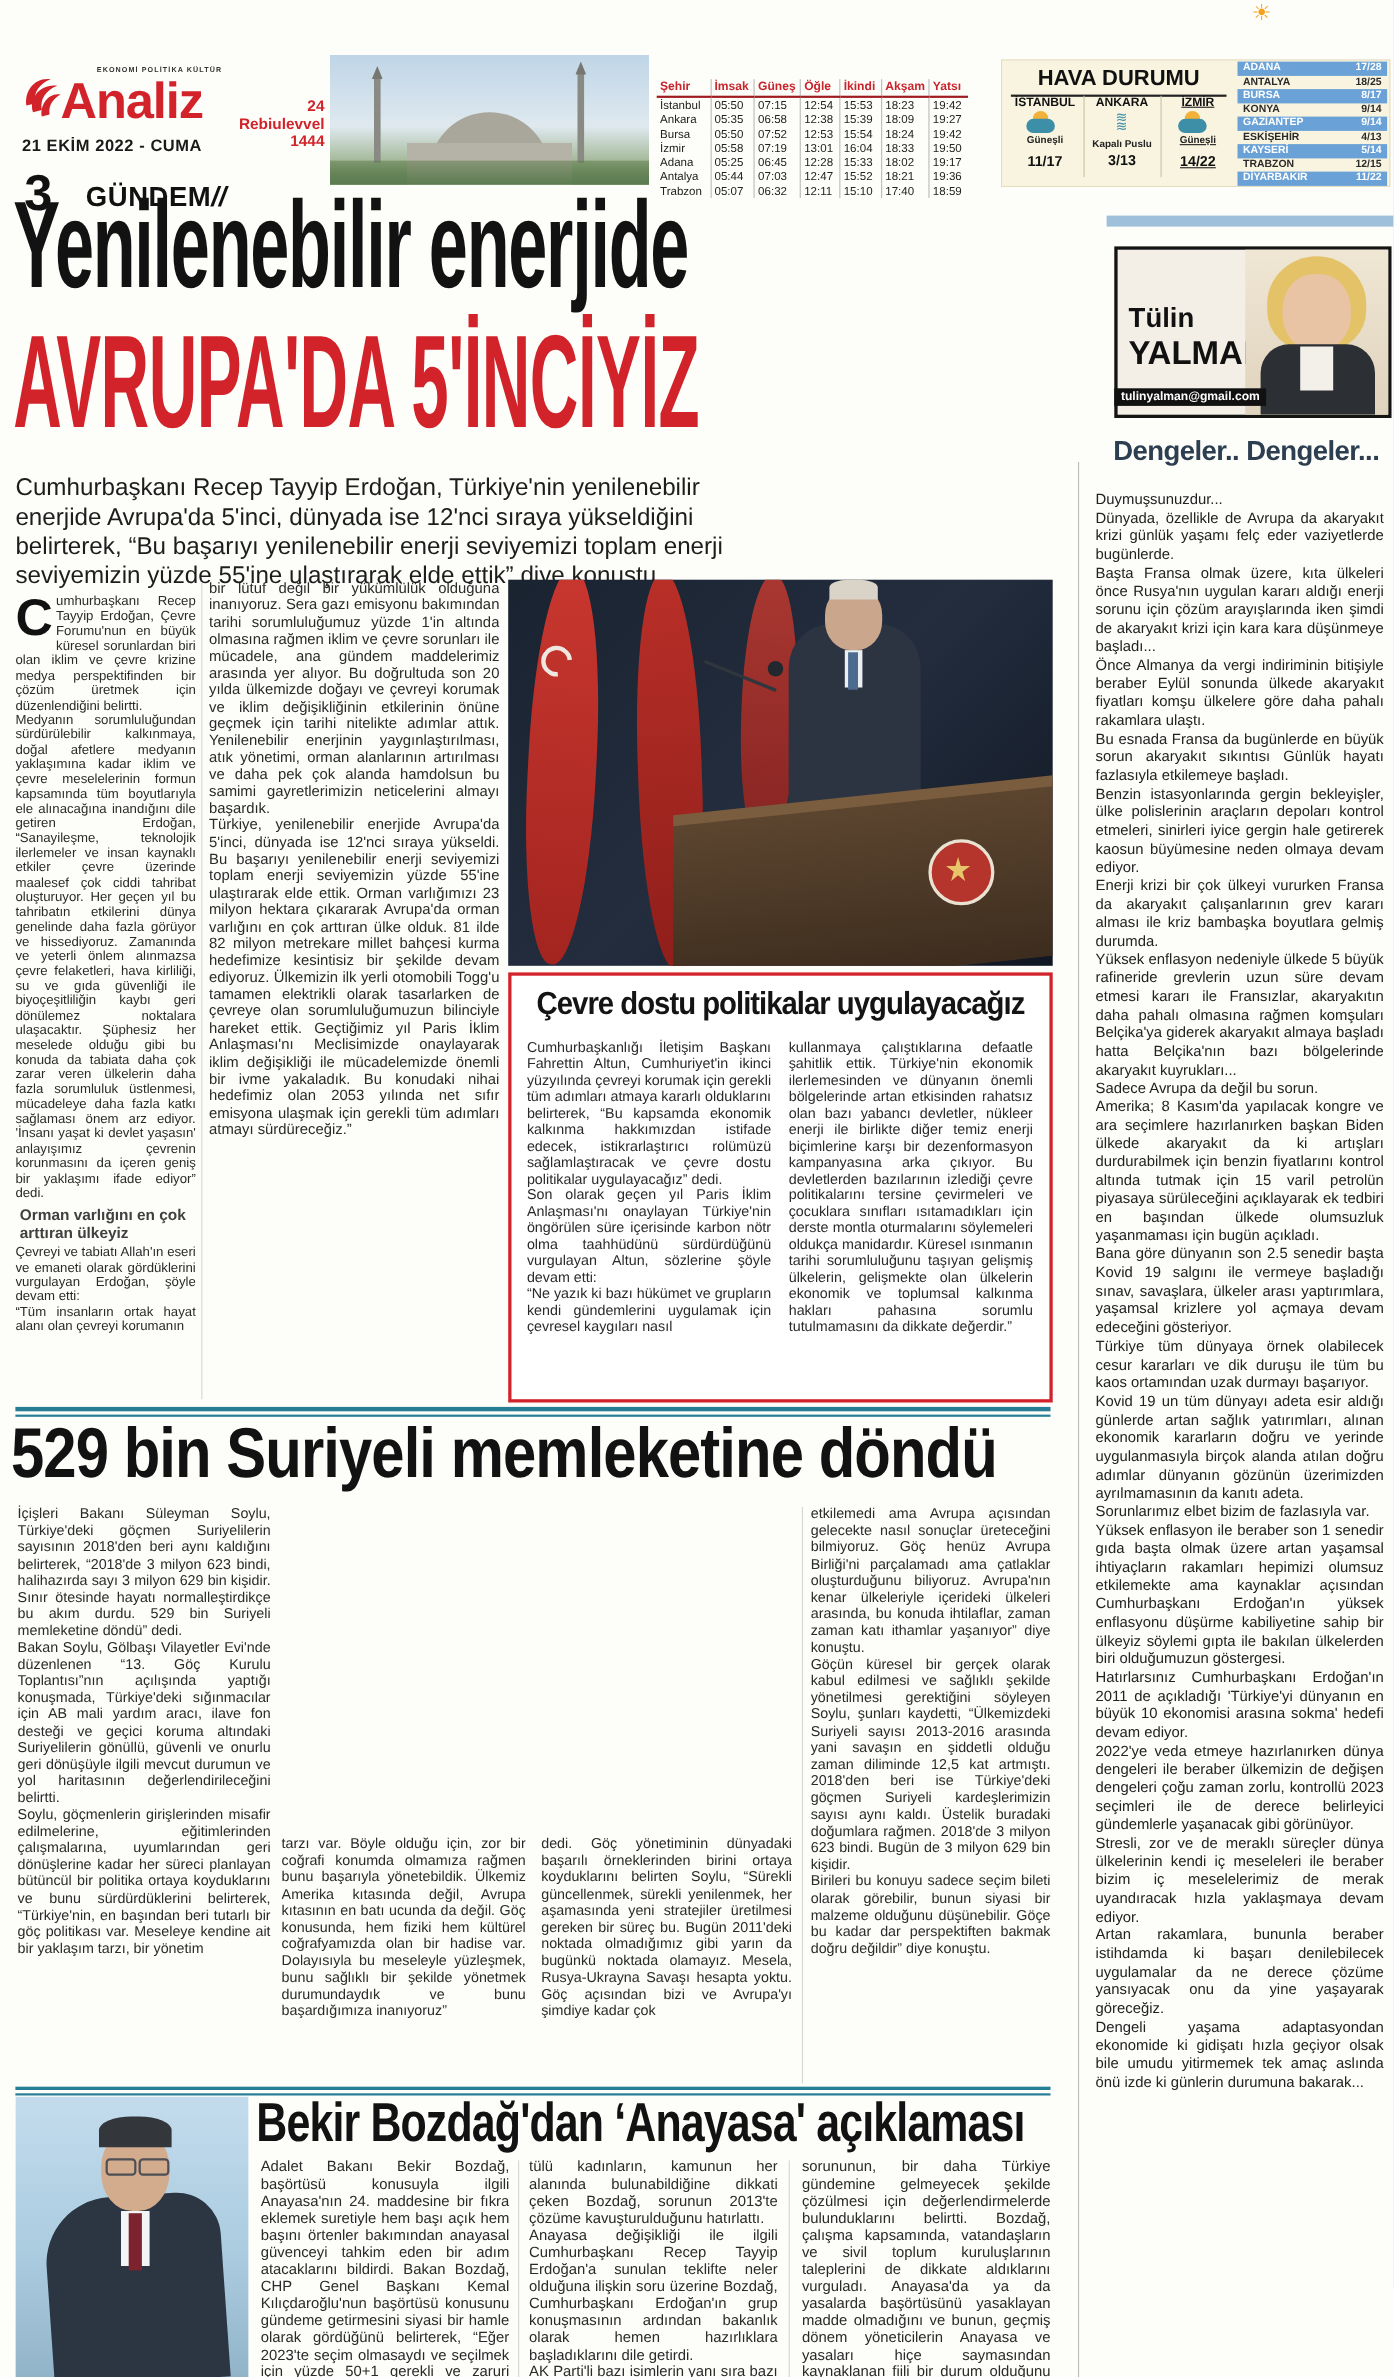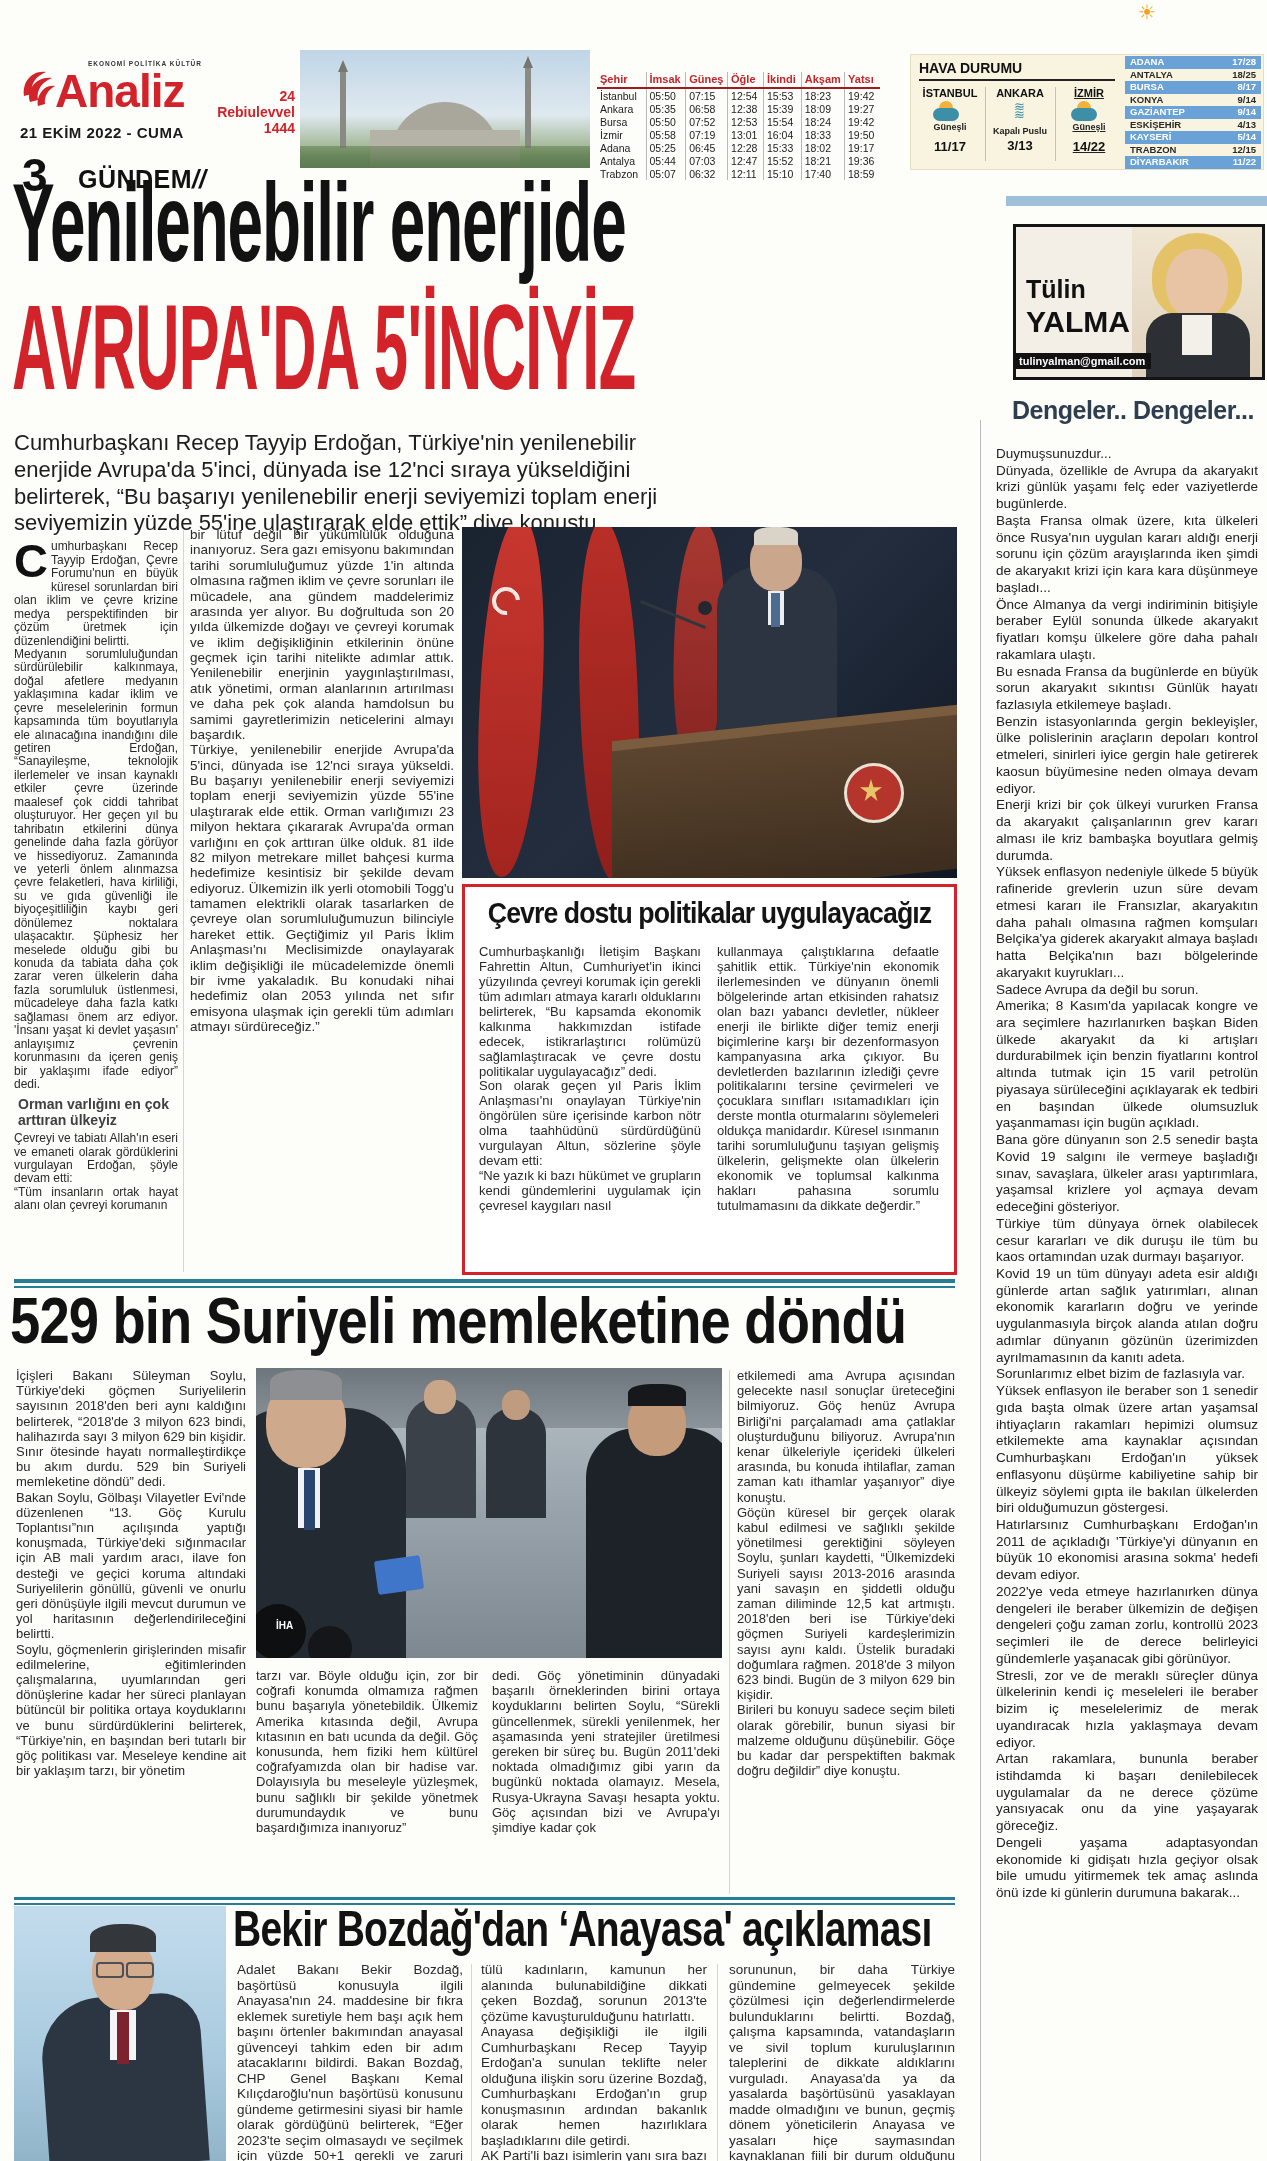--- a/index.html
+++ b/index.html
@@ -17,21 +17,21 @@
   .section{font-size:25px;font-weight:800;color:#111;letter-spacing:0.5px;}
   .slashes{font-size:25px;font-weight:800;font-style:italic;color:#111;}
   
   table.prayer{border-collapse:collapse;font-size:10.5px;width:283px;}
   table.prayer th{color:#c8242b;font-weight:800;text-align:left;font-size:11px;
                   border-bottom:2px solid #9e1b20;padding:1px 3px 2px 3px;}
   table.prayer td{padding:0.5px 3px;color:#222;font-weight:500;}
   table.prayer td+td, table.prayer th+th{border-left:1px solid #b9b9b9;}
   
   .weatherbox{background:#f8f4df;border:1px solid #e3ddc2;}
-  .wtitle{font-size:14px;font-weight:800;color:#111;text-align:left;
+  .wtitle{font-size:20px;font-weight:800;color:#111;text-align:center;
           border-bottom:2px solid #222;padding-bottom:3px;}
   .wcity{font-size:11px;font-weight:800;color:#111;text-align:center;}
   .wcond{font-size:9px;font-weight:700;color:#222;text-align:center;line-height:1.1;}
   .wtemp{font-size:13px;font-weight:800;color:#111;text-align:center;}
   .citylist{font-size:9.5px;font-weight:700;}
   .cityrow{display:flex;justify-content:space-between;padding:0 5px;height:12.5px;
            line-height:12.5px;color:#2a2a2a;}
   .cityrow.blue{background:#6aa2d8;color:#fff;}
   
   .hl-black{font-weight:800;color:#121212;letter-spacing:-2px;line-height:0.95;
@@ -294,44 +294,20 @@
     <div class="abs bodytext" style="left:252px;top:58px;width:222px;height:315px;font-size:13px;line-height:1.15;">kullanmaya çalıştıklarına defaatle şahitlik ettik. Türkiye'nin ekonomik ilerlemesinden ve dünyanın önemli bölgelerinde artan etkisinden rahatsız olan bazı yabancı devletler, nükleer enerji ile birlikte diğer temiz enerji biçimlerine karşı bir dezenformasyon kampanyasına arka çıkıyor. Bu devletlerden bazılarının izlediği çevre politikalarını tersine çevirmeleri ve çocuklara sınıfları ısıtamadıkları için derste montla oturmalarını söylemeleri oldukça manidardır. Küresel ısınmanın tarihi sorumluluğunu taşıyan gelişmiş ülkelerin, gelişmekte olan ülkelerin ekonomik ve toplumsal kalkınma hakları pahasına sorumlu tutulmamasını da dikkate değerdir.”</div>
   </div>
 
   <div class="abs tealrule" style="left:14px;top:1279px;width:941px;"></div>
   <div class="abs hl-black" style="left:10px;top:1291px;font-size:64px;letter-spacing:-1px;transform:scaleX(0.85);">529 bin Suriyeli memleketine döndü</div>
 
   <div class="abs bodytext" style="left:16px;top:1368px;width:230px;height:530px;font-size:13px;line-height:1.17;">İçişleri Bakanı Süleyman Soylu, Türkiye'deki göçmen Suriyelilerin sayısının 2018'den beri aynı kaldığını belirterek, “2018'de 3 milyon 623 bindi, halihazırda sayı 3 milyon 629 bin kişidir. Sınır ötesinde hayatı normalleştirdikçe bu akım durdu. 529 bin Suriyeli memleketine döndü” dedi.
 Bakan Soylu, Gölbaşı Vilayetler Evi'nde düzenlenen “13. Göç Kurulu Toplantısı”nın açılışında yaptığı konuşmada, Türkiye'deki sığınmacılar için AB mali yardım aracı, ilave fon desteği ve geçici koruma altındaki Suriyelilerin gönüllü, güvenli ve onurlu geri dönüşüyle ilgili mevcut durumun ve yol haritasının değerlendirileceğini belirtti.
 Soylu, göçmenlerin girişlerinden misafir edilmelerine, eğitimlerinden çalışmalarına, uyumlarından geri dönüşlerine kadar her süreci planlayan bütüncül bir politika ortaya koyduklarını ve bunu sürdürdüklerini belirterek, “Türkiye'nin, en başından beri tutarlı bir göç politikası var. Meseleye kendine ait bir yaklaşım tarzı, bir yönetim</div>
 
-  <div class="ph" style="left:256px;top:1368px;width:466px;height:290px;background:linear-gradient(180deg,#b9c2c9 0%,#9aa5ad 45%,#7e8890 100%);">
-    <div class="abs" style="left:0;top:0;width:466px;height:60px;background:linear-gradient(180deg,#6e767d,#8b949b);"></div>
-
-    <div class="abs" style="left:150px;top:30px;width:70px;height:120px;background:#3a4149;border-radius:30px 30px 0 0;"></div>
-    <div class="abs" style="left:168px;top:12px;width:32px;height:34px;background:#c9a688;border-radius:45%;"></div>
-    <div class="abs" style="left:230px;top:40px;width:60px;height:110px;background:#2e343b;border-radius:26px 26px 0 0;"></div>
-    <div class="abs" style="left:246px;top:22px;width:28px;height:30px;background:#bf9c80;border-radius:45%;"></div>
-
-    <div class="abs" style="left:-30px;top:40px;width:180px;height:250px;background:#242a31;border-radius:60px 60px 0 0;"></div>
-    <div class="abs" style="left:10px;top:10px;width:80px;height:90px;background:#cfa98b;border-radius:46%;"></div>
-    <div class="abs" style="left:14px;top:2px;width:72px;height:30px;background:#8d8f92;border-radius:40% 40% 0 0;"></div>
-    <div class="abs" style="left:42px;top:100px;width:22px;height:60px;background:#f0f2f4;"></div>
-    <div class="abs" style="left:48px;top:102px;width:11px;height:60px;background:#27456e;"></div>
-
-    <div class="abs" style="left:330px;top:60px;width:150px;height:230px;background:#1d2228;border-radius:50px 50px 0 0;"></div>
-    <div class="abs" style="left:372px;top:24px;width:58px;height:64px;background:#c49c7c;border-radius:46%;"></div>
-    <div class="abs" style="left:372px;top:16px;width:58px;height:22px;background:#16181b;border-radius:40% 40% 0 0;"></div>
-
-    <div class="abs" style="left:-6px;top:236px;width:56px;height:56px;border-radius:50%;background:#0d0f11;"></div>
-    <div class="abs" style="left:52px;top:258px;width:44px;height:44px;border-radius:50%;background:#14161a;"></div>
-    <div class="abs" style="left:20px;top:252px;color:#fff;font-size:10px;font-weight:700;">İHA</div>
-
-    <div class="abs" style="left:120px;top:190px;width:46px;height:34px;background:#3f76c9;border-radius:3px;transform:rotate(-8deg);"></div>
-  </div>
 
   <div class="abs bodytext" style="left:256px;top:1668px;width:222px;height:228px;font-size:13px;line-height:1.17;">tarzı var. Böyle olduğu için, zor bir coğrafi konumda olmamıza rağmen bunu başarıyla yönetebildik. Ülkemiz Amerika kıtasında değil, Avrupa kıtasının en batı ucunda da değil. Göç konusunda, hem fiziki hem kültürel coğrafyamızda olan bir hadise var. Dolayısıyla bu meseleyle yüzleşmek, bunu sağlıklı bir şekilde yönetmek durumundaydık ve bunu başardığımıza inanıyoruz”</div>
   <div class="abs bodytext" style="left:492px;top:1668px;width:228px;height:228px;font-size:13px;line-height:1.17;">dedi. Göç yönetiminin dünyadaki başarılı örneklerinden birini ortaya koyduklarını belirten Soylu, “Sürekli güncellenmek, sürekli yenilenmek, her aşamasında yeni stratejiler üretilmesi gereken bir süreç bu. Bugün 2011'deki noktada olmadığımız gibi yarın da bugünkü noktada olamayız. Mesela, Rusya-Ukrayna Savaşı hesapta yoktu. Göç açısından bizi ve Avrupa'yı şimdiye kadar çok</div>
   <div class="abs hairline" style="left:729px;top:1370px;height:524px;"></div>
   <div class="abs bodytext" style="left:737px;top:1368px;width:218px;height:530px;font-size:13px;line-height:1.17;">etkilemedi ama Avrupa açısından gelecekte nasıl sonuçlar üreteceğini bilmiyoruz. Göç henüz Avrupa Birliği'ni parçalamadı ama çatlaklar oluşturduğunu biliyoruz. Avrupa'nın kenar ülkeleriyle içerideki ülkeleri arasında, bu konuda ihtilaflar, zaman zaman katı ithamlar yaşanıyor” diye konuştu.
 Göçün küresel bir gerçek olarak kabul edilmesi ve sağlıklı şekilde yönetilmesi gerektiğini söyleyen Soylu, şunları kaydetti, “Ülkemizdeki Suriyeli sayısı 2013-2016 arasında yani savaşın en şiddetli olduğu zaman diliminde 12,5 kat artmıştı. 2018'den beri ise Türkiye'deki göçmen Suriyeli kardeşlerimizin sayısı aynı kaldı. Üstelik buradaki doğumlara rağmen. 2018'de 3 milyon 623 bindi. Bugün de 3 milyon 629 bin kişidir.
 Birileri bu konuyu sadece seçim bileti olarak görebilir, bunun siyasi bir malzeme olduğunu düşünebilir. Göçe bu kadar dar perspektiften bakmak doğru değildir” diye konuştu.</div>
 
   <div class="abs tealrule" style="left:14px;top:1897px;width:941px;border-top-width:3px;"></div>
   <div class="abs hl-black" style="left:233px;top:1906px;font-size:50px;letter-spacing:-1px;transform:scaleX(0.78);">Bekir Bozdağ'dan ‘Anayasa' açıklaması</div>

